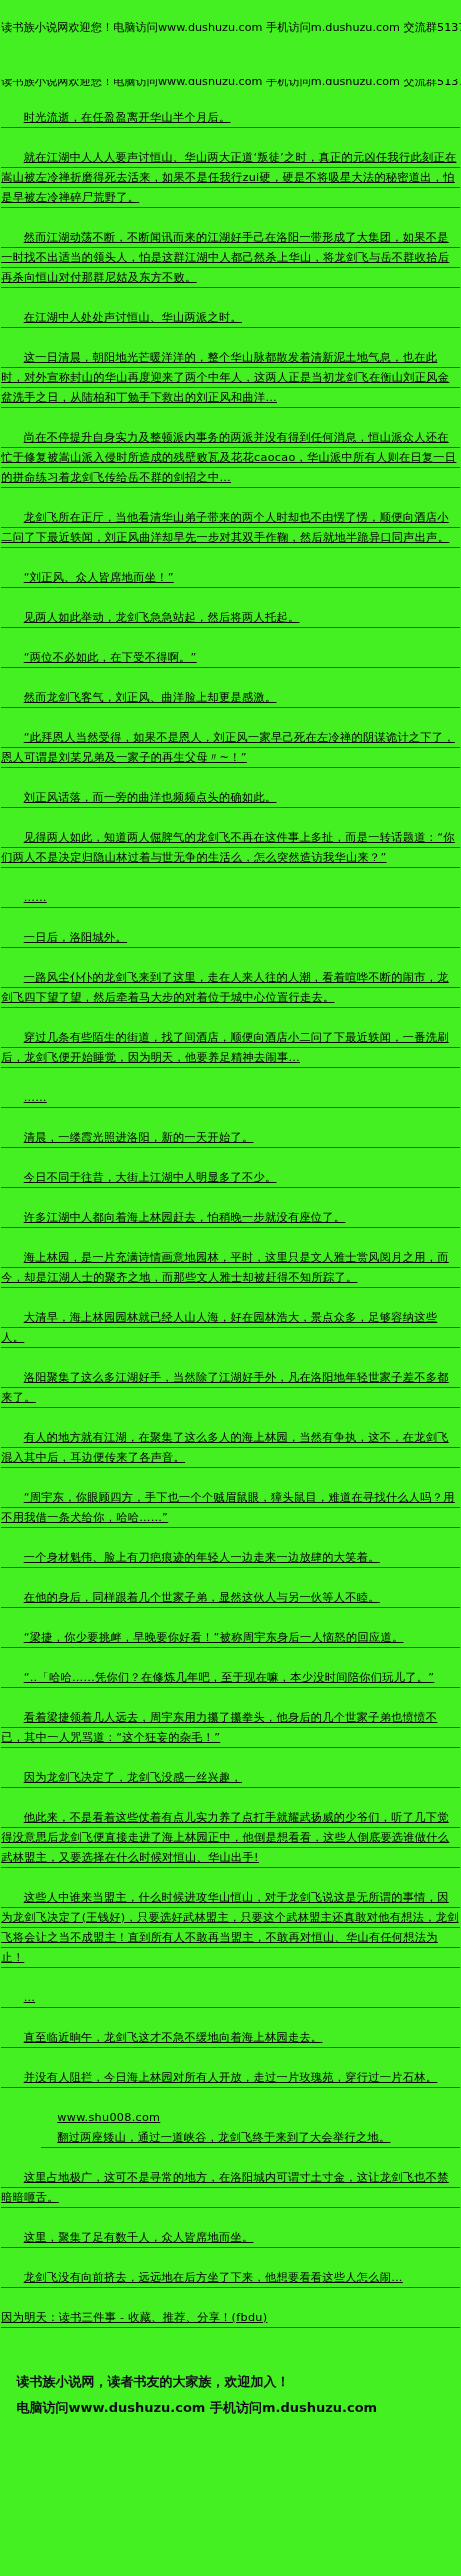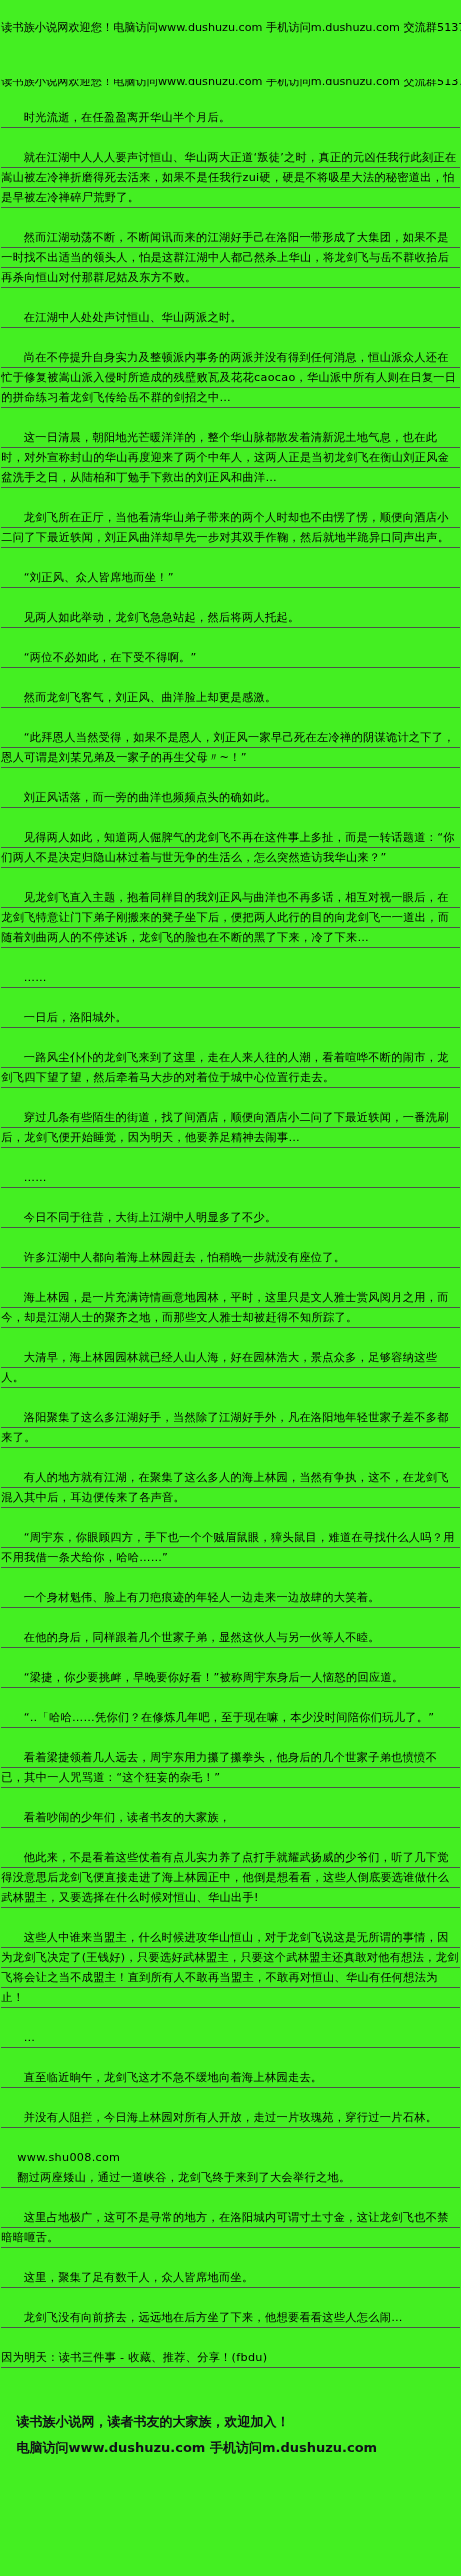--- a/index.html
+++ b/index.html
@@ -28,37 +28,38 @@
     white-space: nowrap;
   }
   .banner-clipped span {
     display: inline-block;
     transform: translateY(-4px);
     line-height: 13px;
   }
   .content {
     margin-top: 9.2px;
     padding: 0 1.3px;
+    text-decoration: underline;
   }
   .para, .pline {
     font-size: 11.2px;
     line-height: 20px;
     color: #000;
     letter-spacing: 0.3px;
   }
   .para { margin: 20px 0; }
   .para-group { margin: 20px 0; }
   .rule {
     background-image: repeating-linear-gradient(
       to bottom,
       transparent 0px, transparent 19px,
       #4f4f4f 19px, #4f4f4f 20px);
   }
   .indent { text-indent: 22.4px; }
-  .indent-small { text-indent: 16px; }
+  .indent-small { text-indent: 16px; margin-left: 40px; }
   .footer {
     margin-top: 41px;
     padding-left: 16.5px;
   }
   .footer-line {
     font-size: 13px;
     font-weight: bold;
     line-height: 26px;
     color: #101018;
   }
@@ -72,49 +73,49 @@
 
   <div class="banner-clipped">
     <span>读书族小说网欢迎您！电脑访问www.dushuzu.com 手机访问m.dushuzu.com 交流群513781872</span>
   </div>
 
   <div class="content">
       <div class="para indent rule">时光流逝，在任盈盈离开华山半个月后。</div>
       <div class="para indent rule">就在江湖中人人人要声讨恒山、华山两大正道‘叛徒’之时，真正的元凶任我行此刻正在嵩山被左冷禅折磨得死去活来，如果不是任我行zui硬，硬是不将吸星大法的秘密道出，怕是早被左冷禅碎尸荒野了。</div>
       <div class="para indent rule">然而江湖动荡不断，不断闻讯而来的江湖好手己在洛阳一带形成了大集团，如果不是一时找不出适当的领头人，怕是这群江湖中人都己然杀上华山，将龙剑飞与岳不群收拾后再杀向恒山对付那群尼姑及东方不败。</div>
       <div class="para indent rule">在江湖中人处处声讨恒山、华山两派之时。</div>
+      <div class="para indent rule">这一日清晨，朝阳地光芒暖洋洋的，整个华山脉都散发着清新泥土地气息，也在此时，对外宣称封山的华山再度迎来了两个中年人，这两人正是当初龙剑飞在衡山刘正风金盆洗手之日，从陆柏和丁勉手下救出的刘正风和曲洋…</div>
       <div class="para indent rule">尚在不停提升自身实力及整顿派内事务的两派并没有得到任何消息，恒山派众人还在忙于修复被嵩山派入侵时所造成的残壁败瓦及花花caocao，华山派中所有人则在日复一日的拼命练习着龙剑飞传给岳不群的剑招之中…</div>
-      <div class="para indent rule">这一日清晨，朝阳地光芒暖洋洋的，整个华山脉都散发着清新泥土地气息，也在此时，对外宣称封山的华山再度迎来了两个中年人，这两人正是当初龙剑飞在衡山刘正风金盆洗手之日，从陆柏和丁勉手下救出的刘正风和曲洋…</div>
       <div class="para indent rule">龙剑飞所在正厅，当他看清华山弟子带来的两个人时却也不由愣了愣，顺便向酒店小二问了下最近轶闻，刘正风曲洋却早先一步对其双手作鞠，然后就地半跪异口同声出声。</div>
       <div class="para indent rule">“刘正风、众人皆席地而坐！”</div>
       <div class="para indent rule">见两人如此举动，龙剑飞急急站起，然后将两人托起。</div>
       <div class="para indent rule">“两位不必如此，在下受不得啊。”</div>
       <div class="para indent rule">然而龙剑飞客气，刘正风、曲洋脸上却更是感激。</div>
       <div class="para indent rule">“此拜恩人当然受得，如果不是恩人，刘正风一家早己死在左冷禅的阴谋诡计之下了，恩人可谓是刘某兄弟及一家子的再生父母〃~！”</div>
       <div class="para indent rule">刘正风话落，而一旁的曲洋也频频点头的确如此。</div>
       <div class="para indent rule">见得两人如此，知道两人倔脾气的龙剑飞不再在这件事上多扯，而是一转话题道：“你们两人不是决定归隐山林过着与世无争的生活么，怎么突然造访我华山来？”</div>
-      <div class="para indent rule">见龙剑飞直入主题，抱着同样目的我刘正风与曲洋也不再多话，相互对视一眼后，在龙剑飞特意让门下弟子刚搬来的凳子坐下后，便把两人此行的目的向龙剑飞一一道出，而随着刘曲两人的不停述诉，龙剑飞的脸也在不断的黑了下来，冷了下来…</div>
       <div class="para indent rule">……</div>
       <div class="para indent rule">一日后，洛阳城外。</div>
       <div class="para indent rule">一路风尘仆仆的龙剑飞来到了这里，走在人来人往的人潮，看着喧哗不断的闹市，龙剑飞四下望了望，然后牵着马大步的对着位于城中心位置行走去。</div>
       <div class="para indent rule">穿过几条有些陌生的街道，找了间酒店，顺便向酒店小二问了下最近轶闻，一番洗刷后，龙剑飞便开始睡觉，因为明天，他要养足精神去闹事…</div>
       <div class="para indent rule">……</div>
+      <div class="para indent rule">清晨，一缕霞光照进洛阳，新的一天开始了。</div>
       <div class="para indent rule">今日不同于往昔，大街上江湖中人明显多了不少。</div>
       <div class="para indent rule">许多江湖中人都向着海上林园赶去，怕稍晚一步就没有座位了。</div>
       <div class="para indent rule">海上林园，是一片充满诗情画意地园林，平时，这里只是文人雅士赏风阅月之用，而今，却是江湖人士的聚齐之地，而那些文人雅士却被赶得不知所踪了。</div>
       <div class="para indent rule">大清早，海上林园园林就已经人山人海，好在园林浩大，景点众多，足够容纳这些人。</div>
       <div class="para indent rule">洛阳聚集了这么多江湖好手，当然除了江湖好手外，凡在洛阳地年轻世家子差不多都来了。</div>
       <div class="para indent rule">有人的地方就有江湖，在聚集了这么多人的海上林园，当然有争执，这不，在龙剑飞混入其中后，耳边便传来了各声音。</div>
       <div class="para indent rule">“周宇东，你眼顾四方，手下也一个个贼眉鼠眼，獐头鼠目，难道在寻找什么人吗？用不用我借一条犬给你，哈哈……”</div>
       <div class="para indent rule">一个身材魁伟、脸上有刀疤痕迹的年轻人一边走来一边放肆的大笑着。</div>
       <div class="para indent rule">在他的身后，同样跟着几个世家子弟，显然这伙人与另一伙等人不睦。</div>
       <div class="para indent rule">“梁捷，你少要挑衅，早晚要你好看！”被称周宇东身后一人恼怒的回应道。</div>
       <div class="para indent rule">“‥「哈哈……凭你们？在修炼几年吧，至于现在嘛，本少没时间陪你们玩儿了。”</div>
       <div class="para indent rule">看着梁捷领着几人远去，周宇东用力攥了攥拳头，他身后的几个世家子弟也愤愤不已，其中一人咒骂道：“这个狂妄的杂毛！”</div>
-      <div class="para indent rule">看着吵闹的少年们，读者书友的大家族，</div>
+      <div class="para indent rule">因为龙剑飞决定了，龙剑飞没感一丝兴趣，</div>
       <div class="para indent rule">他此来，不是看着这些仗着有点儿实力养了点打手就耀武扬威的少爷们，听了几下觉得没意思后龙剑飞便直接走进了海上林园正中，他倒是想看看，这些人倒底要选谁做什么武林盟主，又要选择在什么时候对恒山、华山出手!</div>
       <div class="para indent rule">这些人中谁来当盟主，什么时候进攻华山恒山，对于龙剑飞说这是无所谓的事情，因为龙剑飞决定了(王钱好)，只要选好武林盟主，只要这个武林盟主还真敢对他有想法，龙剑飞将会让之当不成盟主！直到所有人不敢再当盟主，不敢再对恒山、华山有任何想法为止！</div>
       <div class="para indent rule">…</div>
       <div class="para indent rule">直至临近晌午，龙剑飞这才不急不缓地向着海上林园走去。</div>
       <div class="para indent rule">并没有人阻拦，今日海上林园对所有人开放，走过一片玫瑰苑，穿行过一片石林。</div>
       <div class="para-group">
         <div class="pline indent-small">www.shu008.com</div>
         <div class="pline indent-small rule">翻过两座矮山，通过一道峡谷，龙剑飞终于来到了大会举行之地。</div>
       </div>
       <div class="para indent rule">这里占地极广，这可不是寻常的地方，在洛阳城内可谓寸土寸金，这让龙剑飞也不禁暗暗咂舌。</div>

